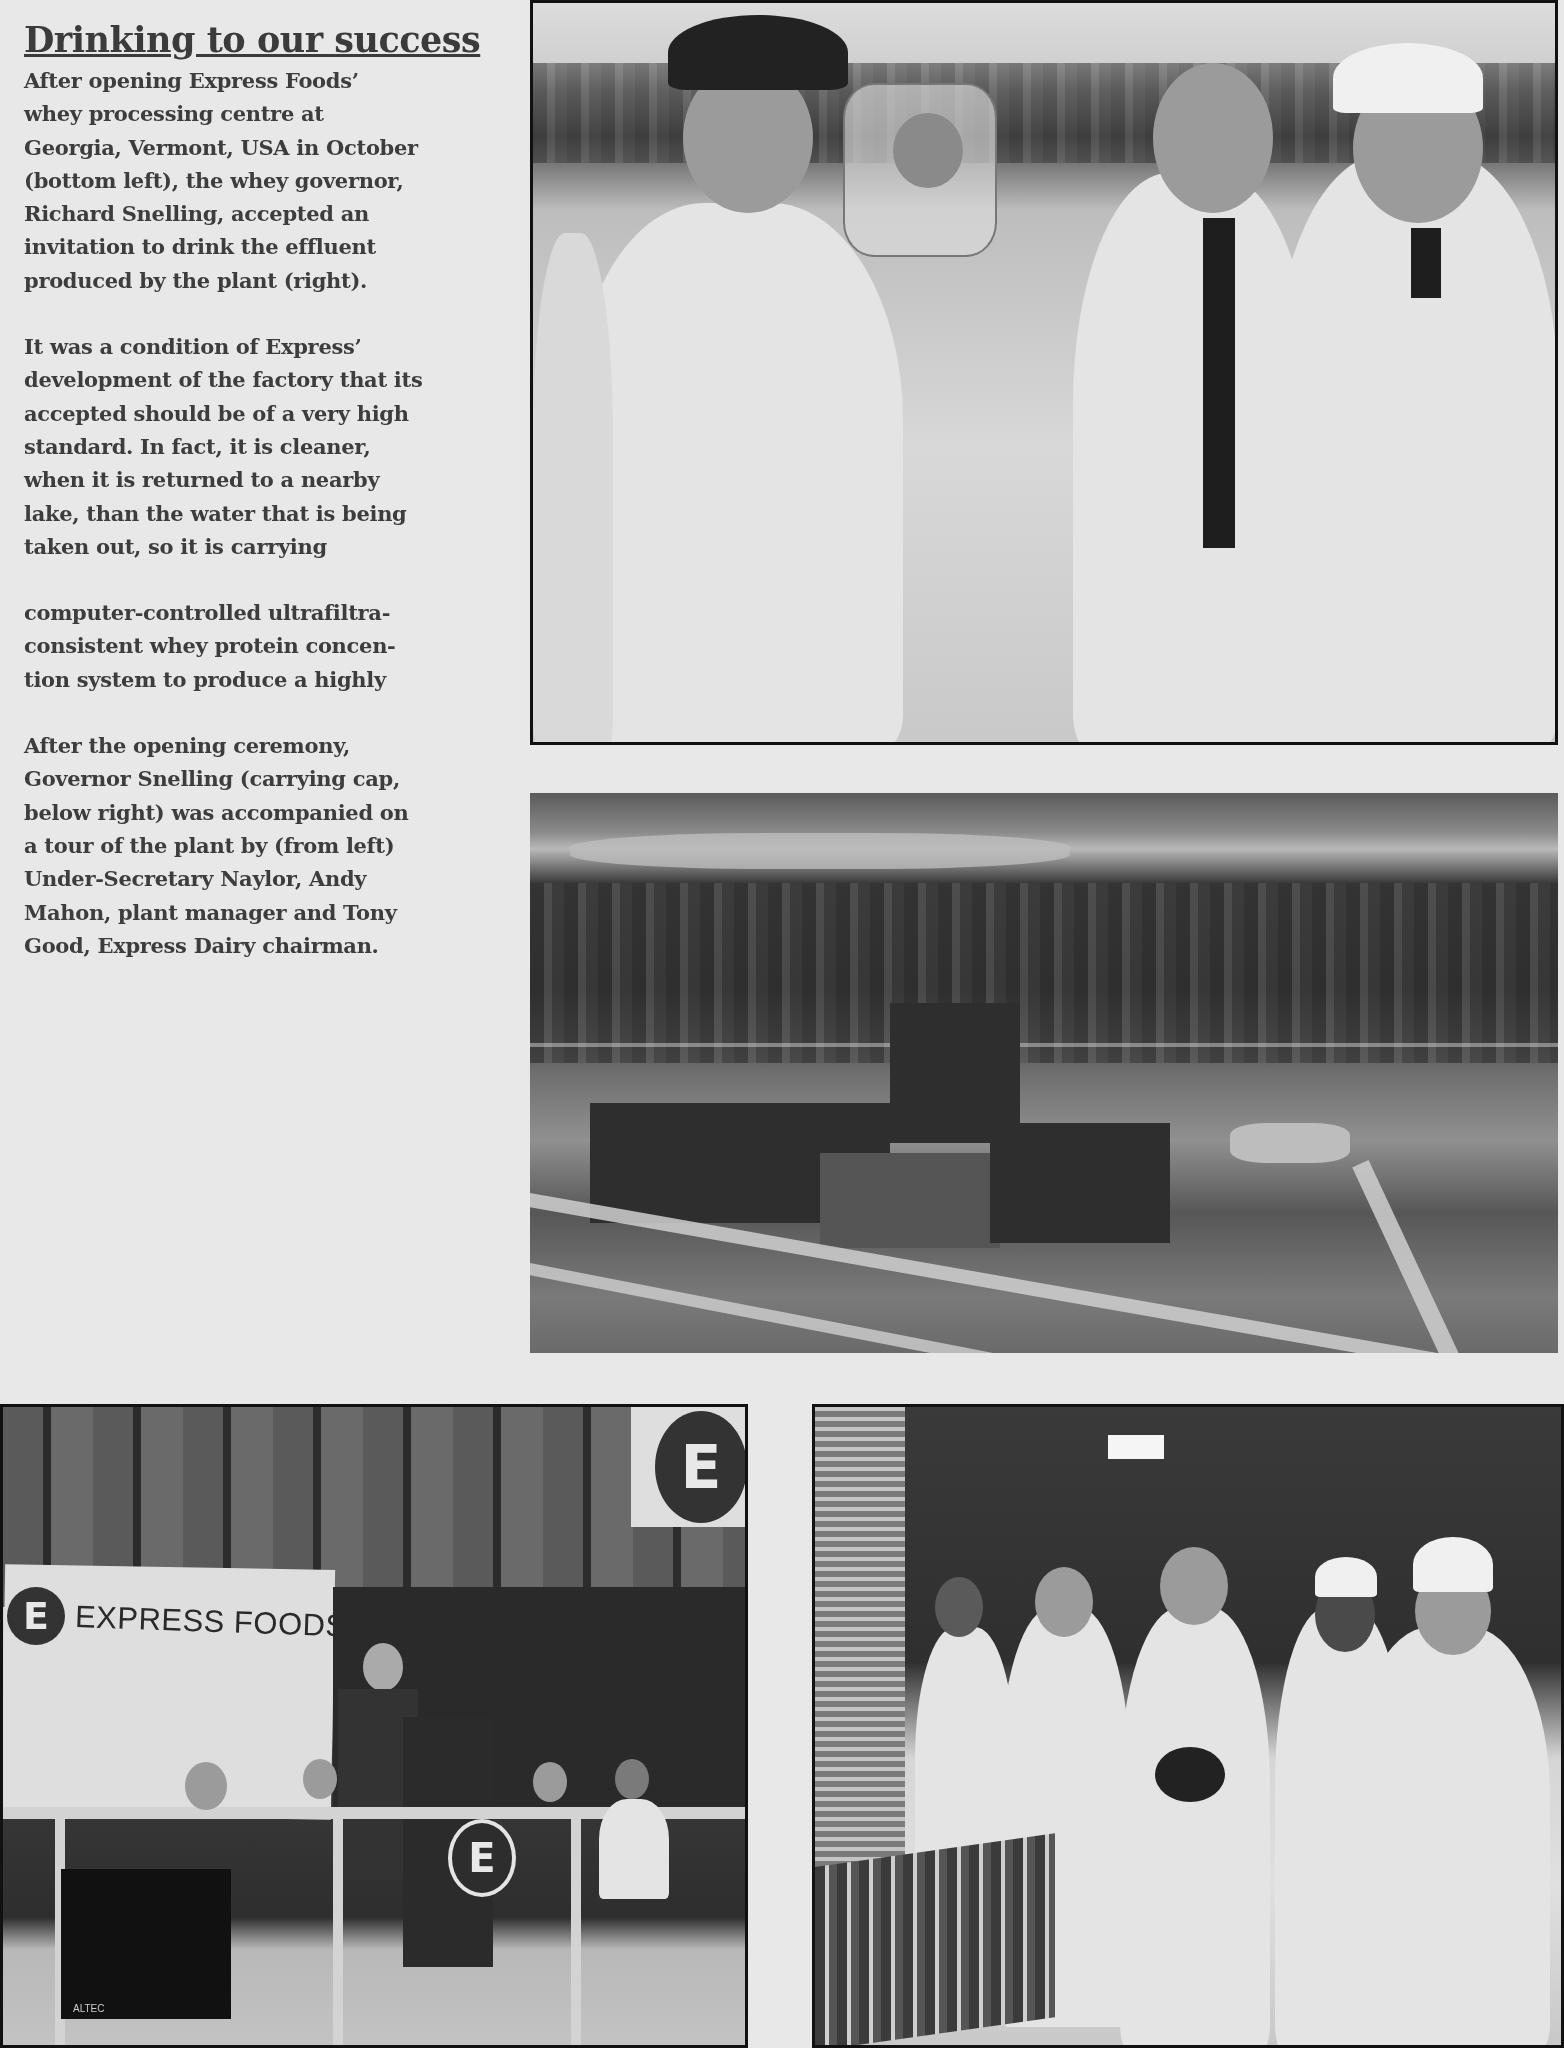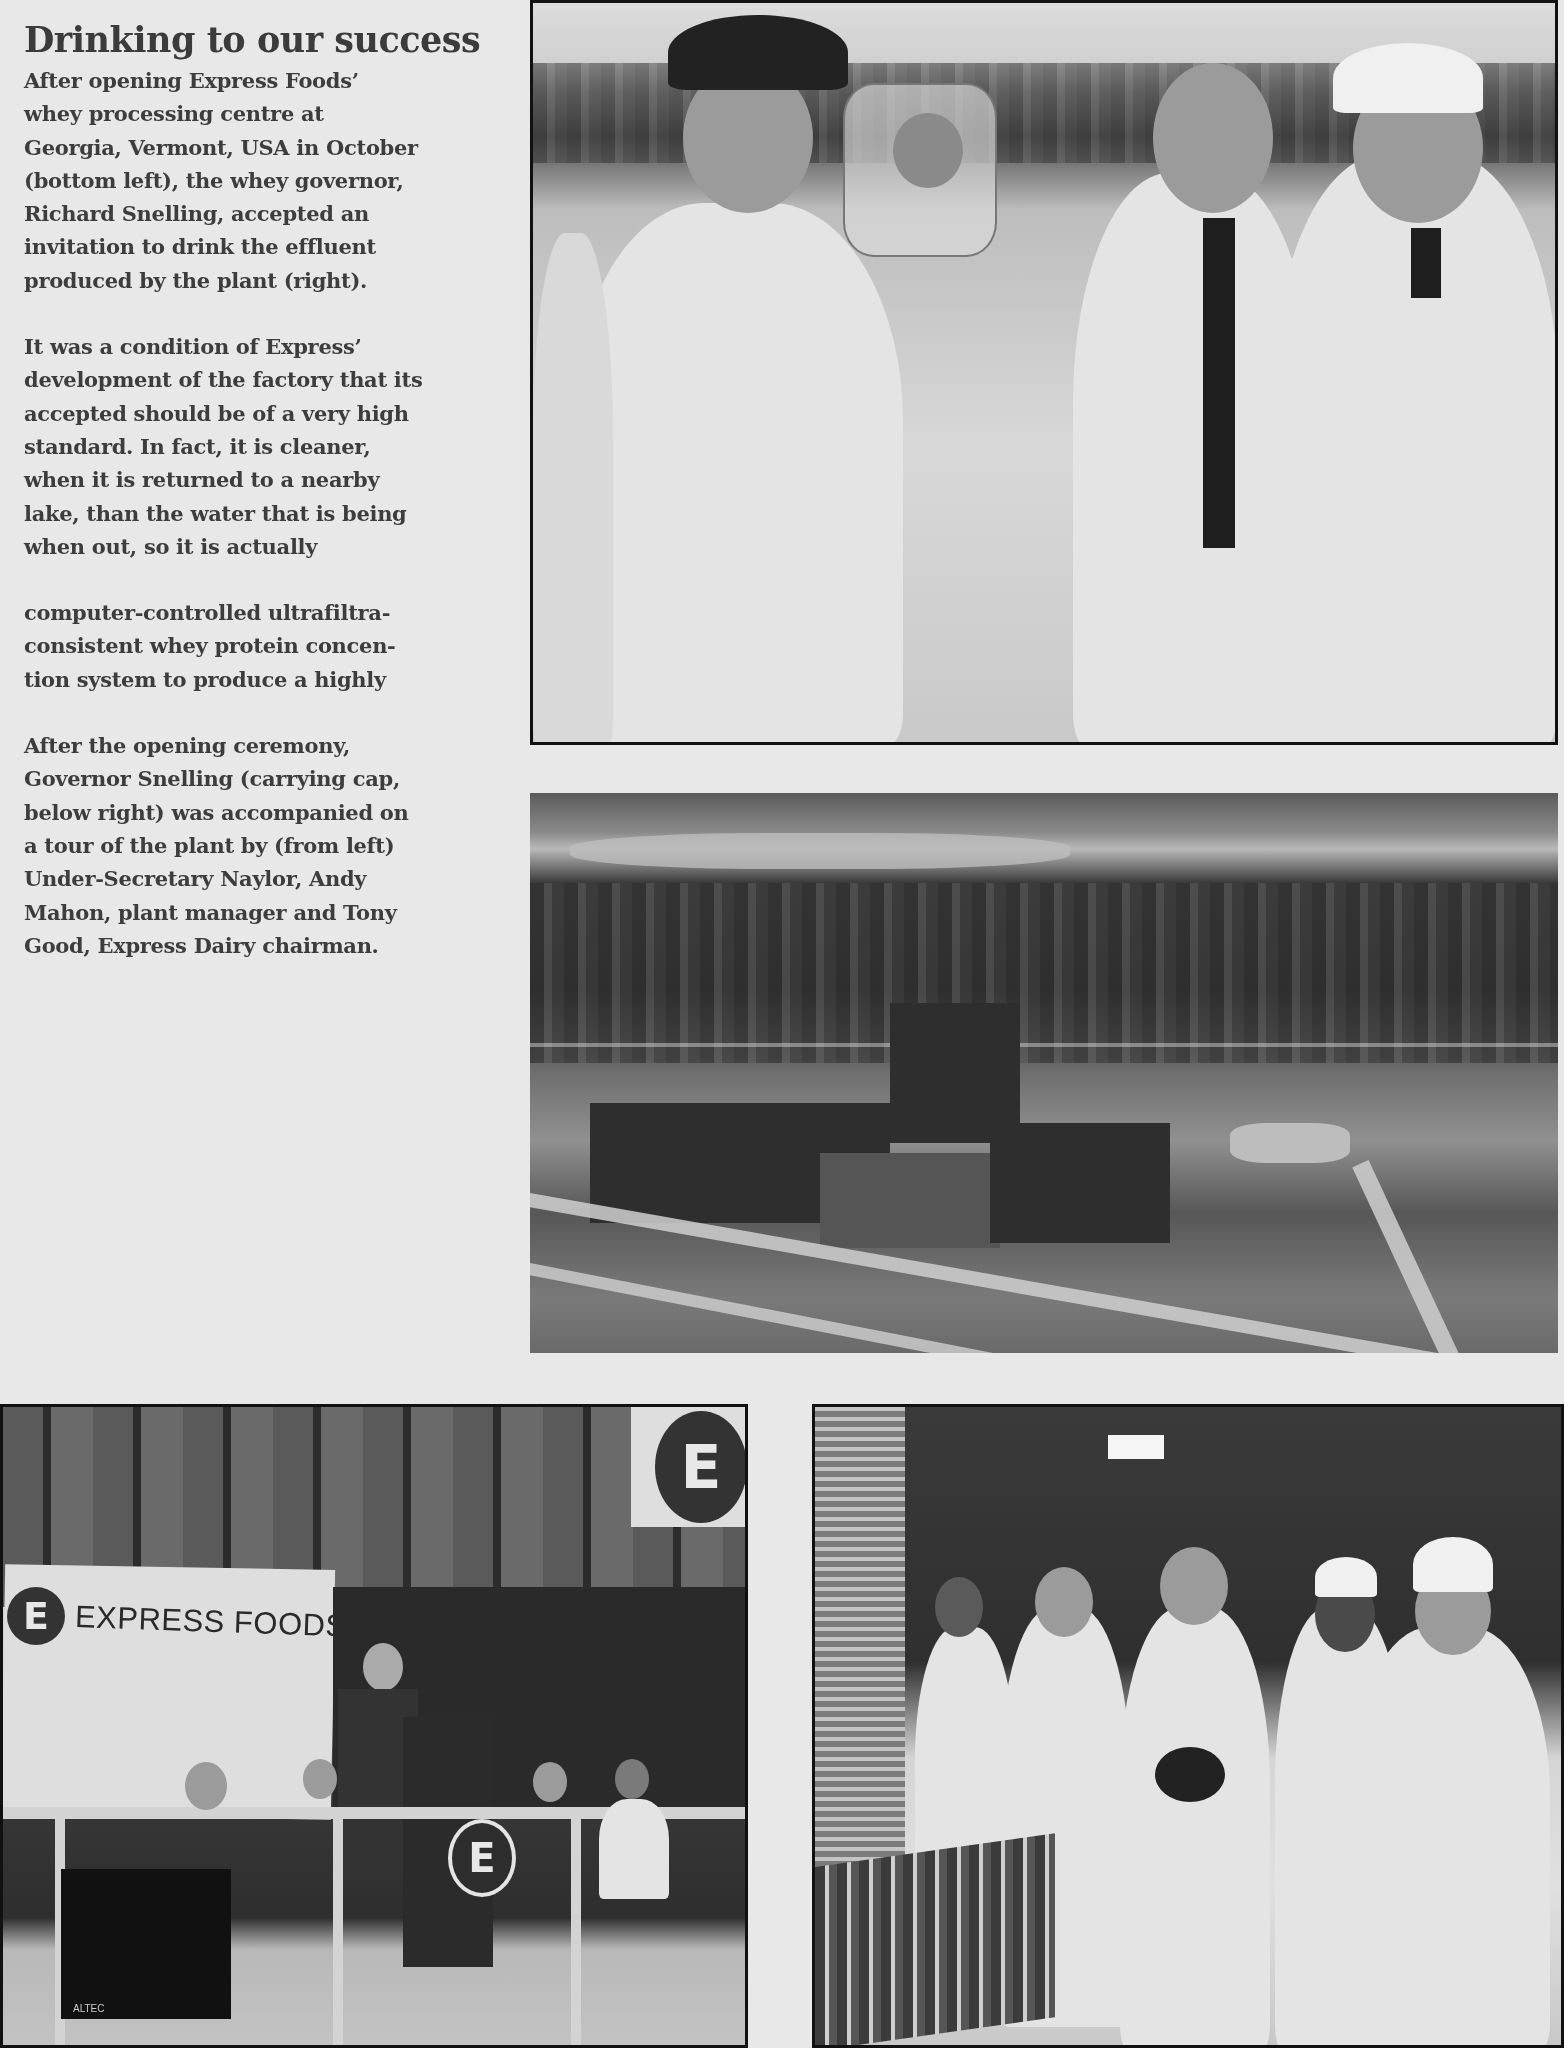--- a/index.html
+++ b/index.html
@@ -6,21 +6,21 @@
   body {
     width:1564px; height:2048px; position:relative; overflow:hidden;
     background:#e8e8e8;
     font-family:"DejaVu Serif","Liberation Serif",serif;
     color:#3a3a3a;
   }
   .text-col { position:absolute; left:24px; top:18px; width:500px; }
   .headline {
     font-family:"DejaVu Serif","Liberation Serif",serif;
     font-weight:bold; font-size:35px; letter-spacing:-0.5px;
-    color:#3b3b3b; margin:0 0 2px 0; line-height:44px; white-space:nowrap;
+    color:#3b3b3b; margin:0 0 2px 0; line-height:44px; white-space:nowrap;text-decoration:underline;
   }
   .para {
     font-family:"DejaVu Serif","Liberation Serif",serif;
     font-weight:bold; font-size:21px; line-height:33.3px;
     color:#3d3d3d; margin:0; letter-spacing:-0.3px;
   }
   .para .ln { display:block; white-space:nowrap; }
   .gap { height:33px; }
 
   .photo { position:absolute; overflow:hidden; background:#6a6a6a; }
@@ -77,21 +77,21 @@
     <span class="ln">produced by the plant (right).</span>
   </p>
   <div class="gap"></div>
   <p class="para">
     <span class="ln">It was a condition of Express’</span>
     <span class="ln">development of the factory that its</span>
     <span class="ln">accepted should be of a very high</span>
     <span class="ln">standard. In fact, it is cleaner,</span>
     <span class="ln">when it is returned to a nearby</span>
     <span class="ln">lake, than the water that is being</span>
-    <span class="ln">when out, so it is actually</span>
+    <span class="ln">taken out, so it is carrying</span>
   </p>
   <div class="gap"></div>
   <p class="para">
     <span class="ln">computer-controlled ultrafiltra-</span>
     <span class="ln">consistent whey protein concen-</span>
     <span class="ln">tion system to produce a highly</span>
   </p>
   <div class="gap"></div>
   <p class="para">
     <span class="ln">After the opening ceremony,</span>

